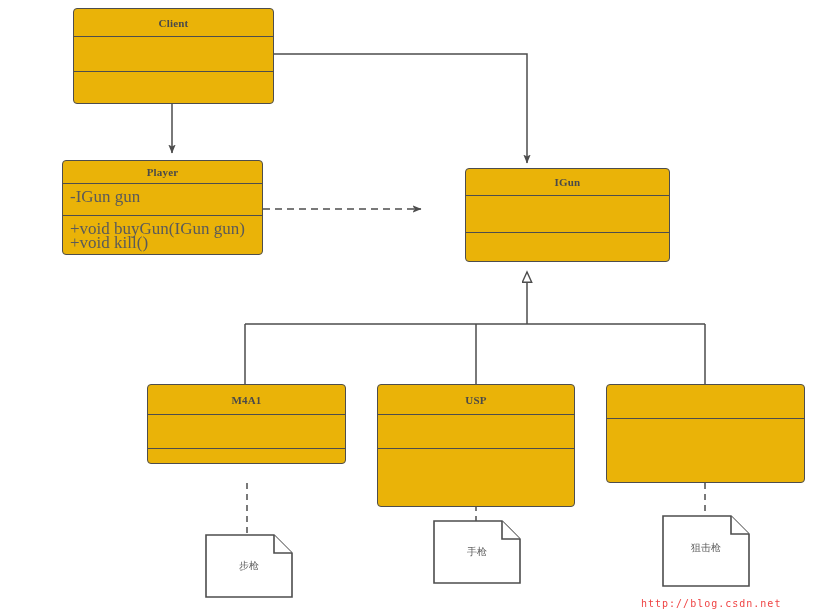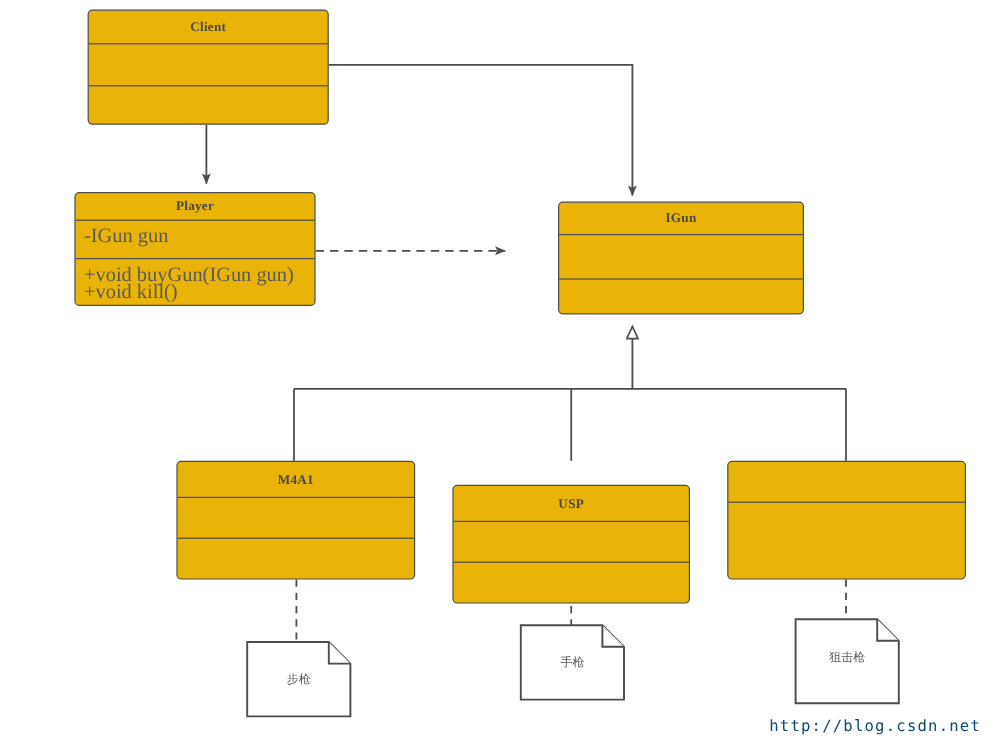--- a/index.html
+++ b/index.html
@@ -68,22 +68,22 @@
     top: 0;
     width: 100%;
     text-align: center;
     font-size: 10px;
     color: #5a5a5a;
     font-family: "DejaVu Sans", "Liberation Sans", sans-serif;
   }
   .watermark {
     position: absolute;
     font-family: "DejaVu Sans Mono", "Liberation Mono", monospace;
-    font-size: 13px;
-    color: #0c4a6e;
+    font-size: 10px;
+    color: #ef4444;
     letter-spacing: 1px;
     z-index: 1;
     white-space: nowrap;
   }
 </style>
 </head>
 <body>
 
 <svg id="canvas" viewBox="0 0 830 615" xmlns="http://www.w3.org/2000/svg">
   <defs>
@@ -141,27 +141,27 @@
     <div class="uml-line">+void buyGun(IGun gun)</div>
     <div class="uml-line">+void kill()</div>
   </div>
 </div>
 
 <div class="uml-box" style="left:421px; top:168px; width:205px; height:94px;margin-left:44px;">
   <div class="uml-title" style="height:27px;">IGun</div>
   <div class="uml-attrs" style="height:37px;"></div>
 </div>
 
-<div class="uml-box" style="left:147px; top:384px; width:199px; height:99px;">
+<div class="uml-box" style="left:147px; top:384px; width:199px; height:80px;">
   <div class="uml-title" style="height:30px;">M4A1</div>
   <div class="uml-attrs" style="height:34px;"></div>
   <div class="uml-methods"></div>
 </div>
 
-<div class="uml-box" style="left:377px; top:384px; width:198px; height:99px;margin-top:20px;">
+<div class="uml-box" style="left:377px; top:384px; width:198px; height:123px;">
   <div class="uml-title" style="height:30px;">USP</div>
   <div class="uml-attrs" style="height:34px;"></div>
   <div class="uml-methods"></div>
 </div>
 
 <div class="uml-box" style="left:606px; top:384px; width:199px; height:99px;">
   <div class="uml-attrs" style="height:34px;"></div>
   <div class="uml-methods"></div>
 </div>
 

